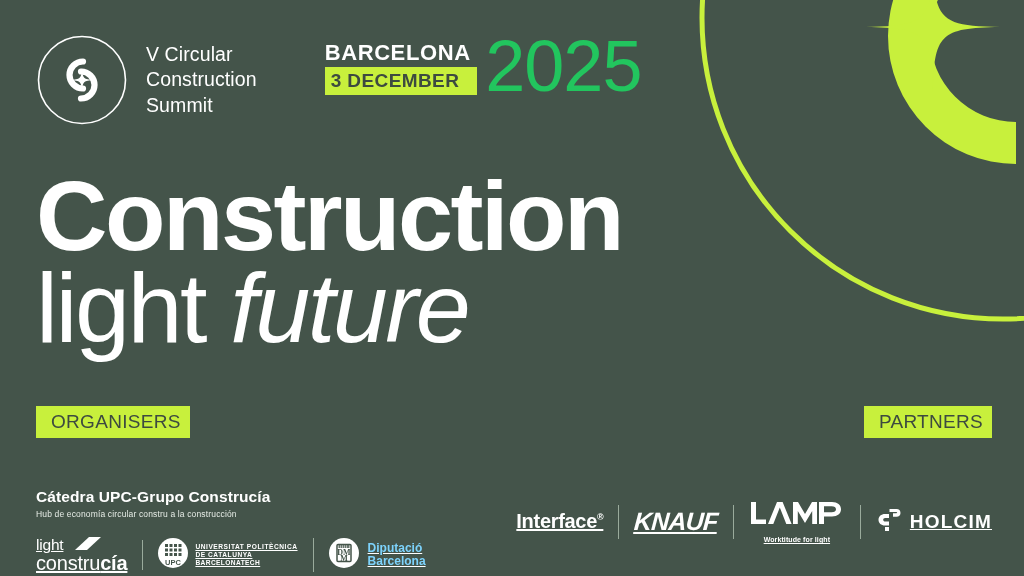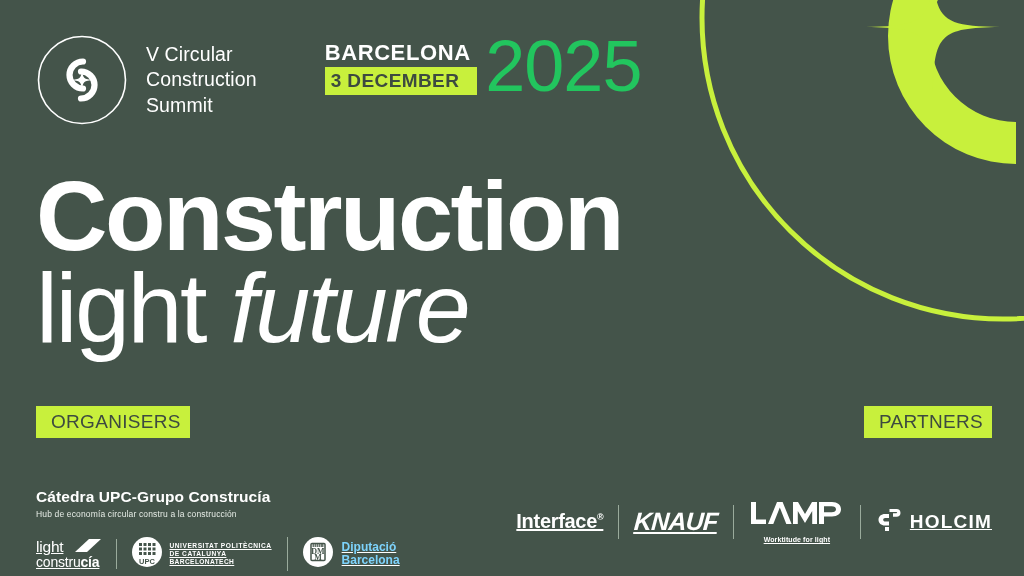--- a/index.html
+++ b/index.html
@@ -167,21 +167,21 @@
 
   
   .grupo {
     display:flex;
     flex-direction:column;
     line-height:1.02;
   }
   .grupo-top { display:flex; align-items:center; gap:6px; }
   .grupo-w1 { font-size:15.5px; font-weight:400; color:#fff; letter-spacing:-0.2px; }
   .grupo-swoosh { display:block; }
-  .grupo-w2 { font-size:14px; font-weight:400; color:#fff; letter-spacing:-0.2px; }
+  .grupo-w2 { font-size:20px; font-weight:400; color:#fff; letter-spacing:-0.2px; }
   .grupo-w2 b { font-weight:bold; }
 
   
   .upc-lk { display:flex; align-items:center; gap:7px; }
   .upc-txt { line-height:1.22; }
   .upc-txt div { font-size:6.6px; font-weight:bold; letter-spacing:0.55px; color:#ffffff; }
   .upc-txt div.bt { letter-spacing:0.4px; }
   .upc-txt div.bt b { font-weight:bold; }
 
   

